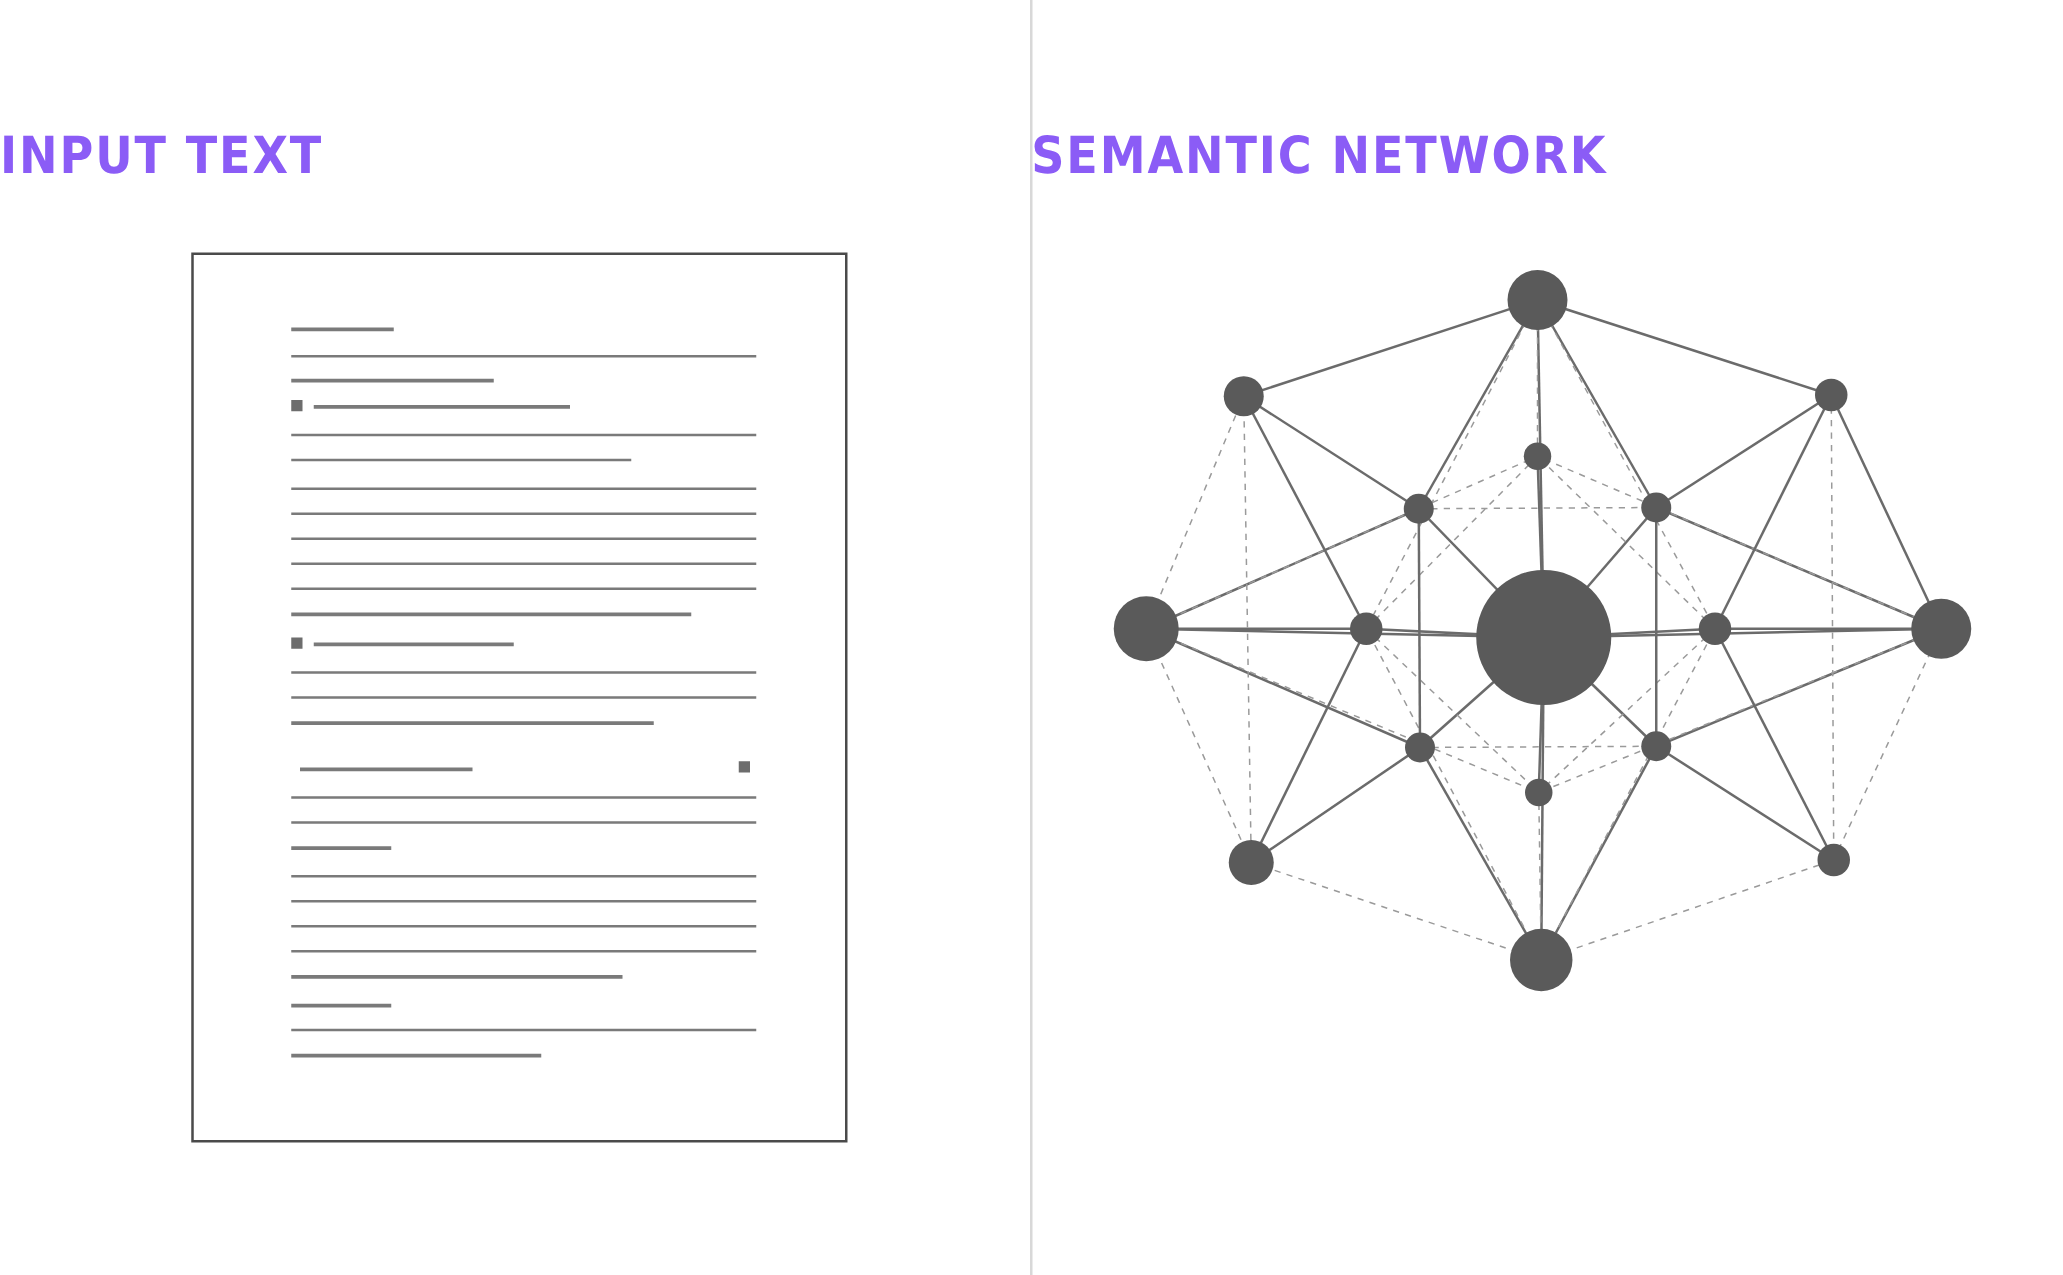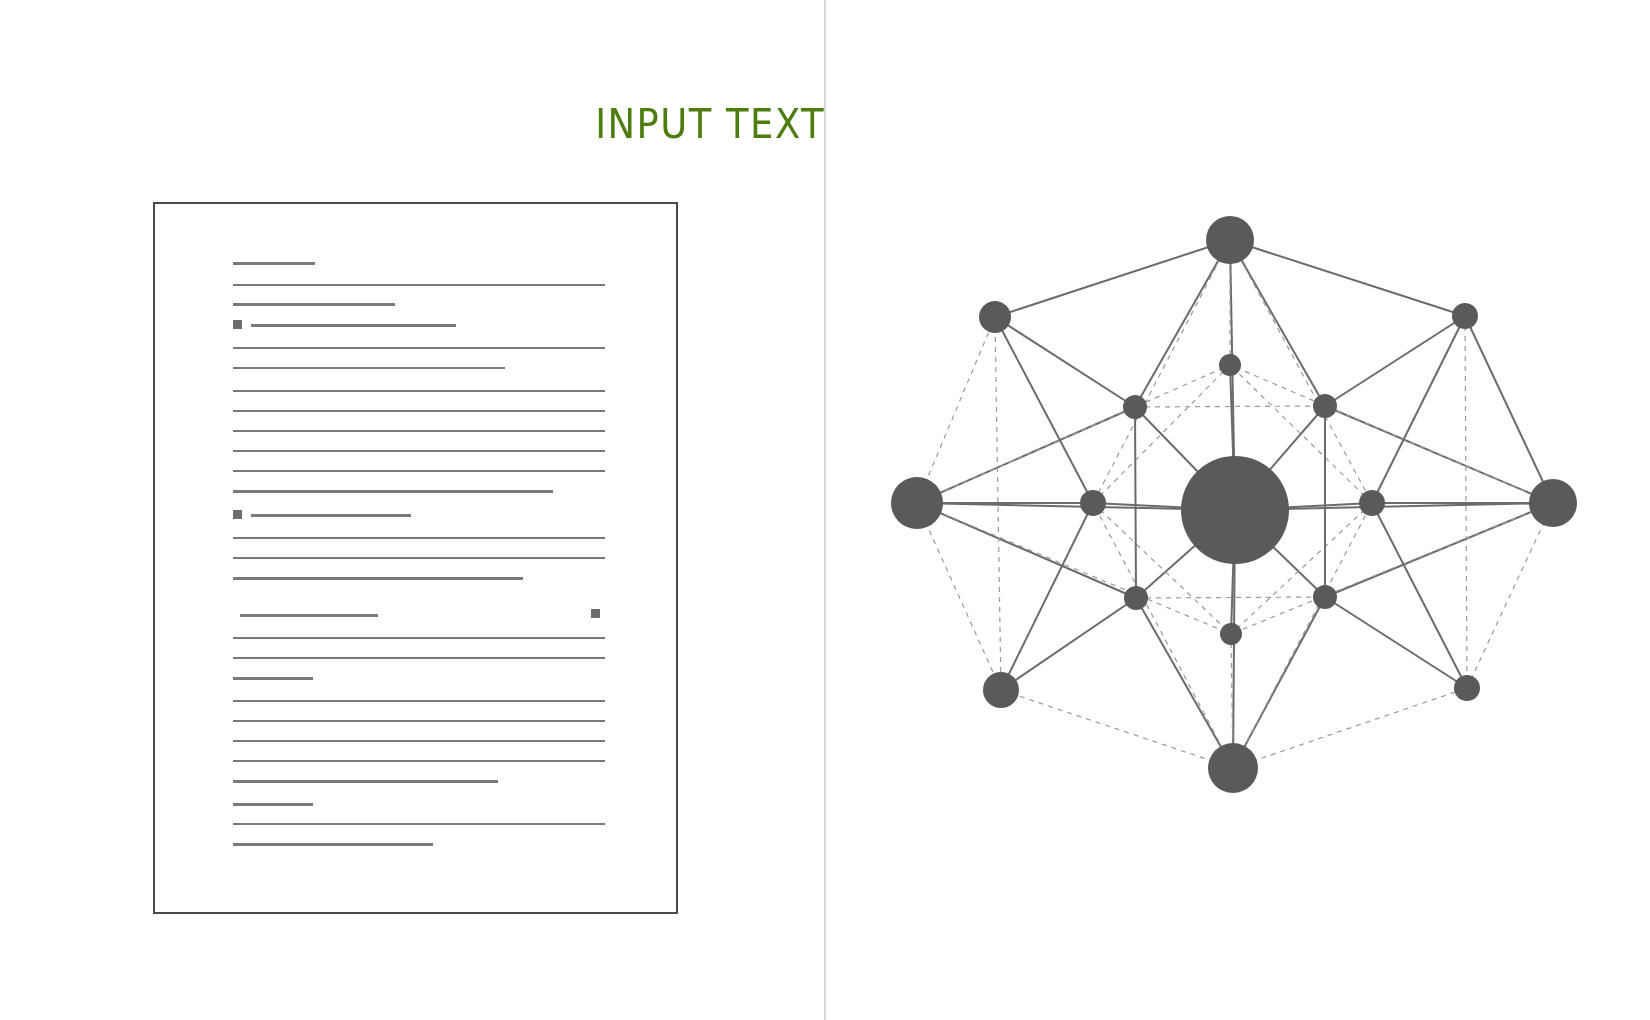--- a/index.html
+++ b/index.html
@@ -37,23 +37,23 @@
     position: absolute;
     left: 824px;
     top: 0;
     width: 2px;
     height: 1020px;
     background: #d8d8d8;
   }
   .panel-title {
     position: absolute;
     width: 100%;
-    text-align: right;
-    font-weight: normal;
-    color: #4d7c0f;
+    text-align: left;
+    font-weight: bold;
+    color: #8b5cf6;
     letter-spacing: 1.5px;
     font-family: "DejaVu Sans", sans-serif;
     font-stretch: condensed;
   }
   .title-left {
     top: 100px;
     font-size: 41px;
   }
   .title-right {
     top: 100px;
@@ -145,20 +145,21 @@
           <div class="tsquare" style="left: 0px; top: 58px;"></div>
           <div class="tsquare" style="left: 0px; top: 248px;"></div>
           <div class="tsquare" style="left: 358px; top: 347px;"></div>
         </div>
     </div>
   </div>
 
   <div class="divider"></div>
 
   <div class="panel panel-right">
+    <div class="panel-title title-right">SEMANTIC NETWORK</div>
     <div class="net-wrap">
       <svg class="net" id="net-svg" viewBox="0 0 700 640">
           <g>
             <line x1="350" y1="325" x2="345" y2="55" stroke="#6b6b6b" stroke-width="2"></line>
             <line x1="350" y1="325" x2="32" y2="318" stroke="#6b6b6b" stroke-width="2"></line>
             <line x1="350" y1="325" x2="668" y2="318" stroke="#6b6b6b" stroke-width="2"></line>
             <line x1="350" y1="325" x2="348" y2="583" stroke="#6b6b6b" stroke-width="2"></line>
             <line x1="350" y1="325" x2="345" y2="180" stroke="#6b6b6b" stroke-width="2"></line>
             <line x1="350" y1="325" x2="208" y2="318" stroke="#6b6b6b" stroke-width="2"></line>
             <line x1="350" y1="325" x2="487" y2="318" stroke="#6b6b6b" stroke-width="2"></line>

